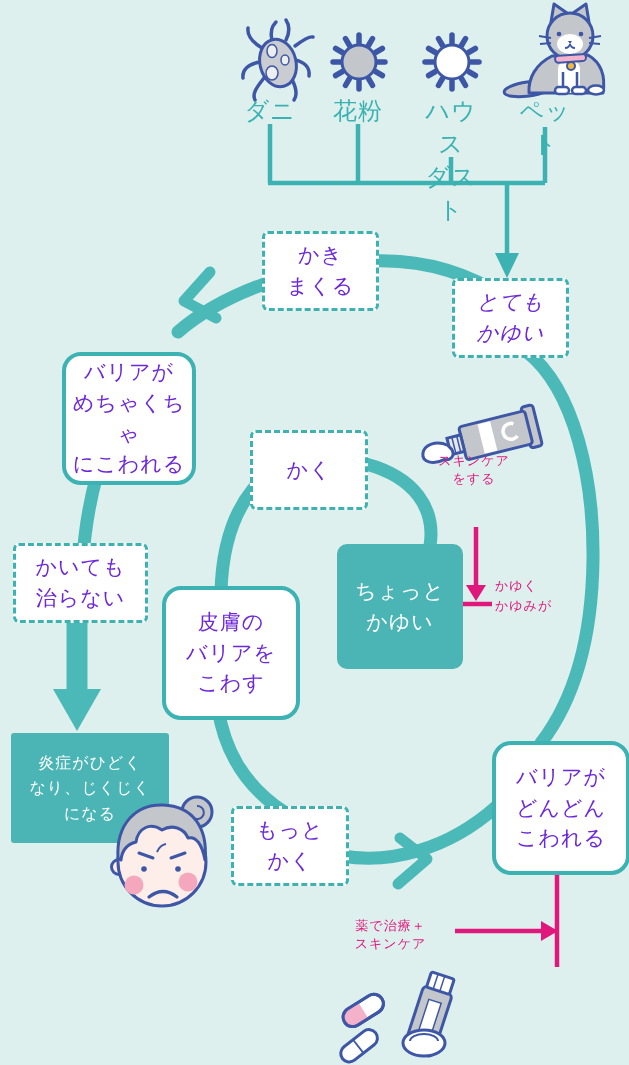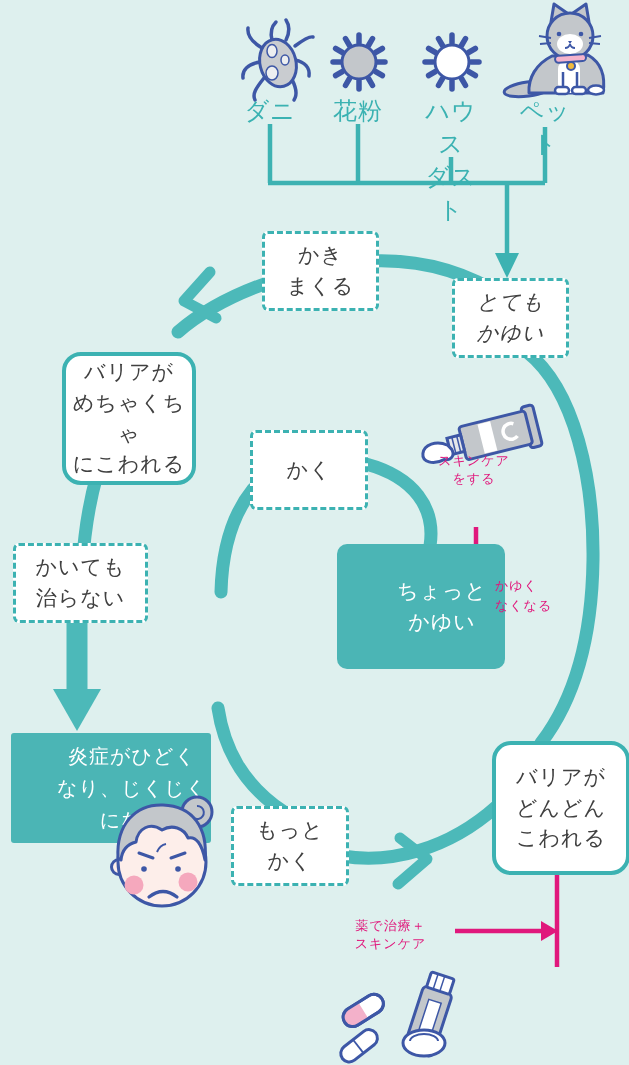--- a/index.html
+++ b/index.html
@@ -6,26 +6,26 @@
   .stage{
     position:relative;width:629px;height:1065px;overflow:hidden;
     background:#def0ee;
     font-family:"Liberation Sans",sans-serif;
   }
   svg.layer{position:absolute;left:0;top:0;}
   .links{z-index:1;}
   .iconlayer{z-index:3;}
   .box{
     position:absolute;z-index:2;display:flex;align-items:center;justify-content:center;
-    text-align:center;white-space:pre-line;background:#ffffff;color:#404040;
+    text-align:center;white-space:pre-line;background:#ffffff;color:#6d28d9;
     font-size:21px;line-height:1.47;letter-spacing:1px;border-radius:6px;font-weight:500;
   }
   .box.dashed{border:3px dashed #3cb2b2;}
   .box.solid{border:4px solid #3cb2b2;border-radius:19px;}
-  .box.filled{background:#4bb5b5;color:#ffffff;border:none;border-radius:10px;padding-left:42px;}
+  .box.filled{background:#4bb5b5;color:#ffffff;border:none;border-radius:10px;}
   .box.sharp{border-radius:3px;}
   .label{
     position:absolute;z-index:4;white-space:pre-line;text-align:center;
     font-weight:500;letter-spacing:1px;
   }
   .label.teal{color:#3bb2b2;font-size:24px;line-height:1.38;}
   .label.pink{color:#e0187c;font-size:13px;line-height:1.42;}
   .label.left{text-align:left;}
 </style>
 </head>
@@ -79,39 +79,42 @@
   <div class="box dashed" style="left:452px;top:278px;width:111px;height:74px;font-style:italic;">とても
 かゆい</div>
   <div class="box solid" style="left:62px;top:352px;width:126px;height:125px;">バリアが
 めちゃくちゃ
 にこわれる</div>
   <div class="box dashed" style="left:13px;top:543px;width:129px;height:74px;">かいても
 治らない</div>
   <div class="box dashed" style="left:250px;top:430px;width:112px;height:74px;">かく</div>
   <div class="box filled" style="left:337px;top:544px;width:126px;height:125px;">ちょっと
 かゆい</div>
-  <div class="box filled sharp" style="left:11px;top:733px;width:158px;height:110px;font-size:20px;line-height:1.6;">炎症がひどく
+  <div class="box solid" style="left:162px;top:586px;width:130px;height:126px;">皮膚の
+バリアを
+こわす</div>
+  <div class="box filled sharp" style="left:11px;top:733px;width:158px;height:110px;font-size:16px;line-height:1.6;">炎症がひどく
 なり、じくじく
 になる</div>
   <div class="box dashed" style="left:231px;top:806px;width:112px;height:74px;">もっと
 かく</div>
   <div class="box solid" style="left:492px;top:741px;width:130px;height:126px;">バリアが
 どんどん
 こわれる</div>
 
   <div class="label teal" style="left:240px;top:94px;width:60px;">ダニ</div>
   <div class="label teal" style="left:328px;top:94px;width:60px;">花粉</div>
   <div class="label teal" style="left:413px;top:94px;width:76px;">ハウス
 ダスト</div>
   <div class="label teal" style="left:510px;top:94px;width:70px;">ペット</div>
 
   <div class="label pink" style="left:403px;top:452px;width:142px;">スキンケア
 をする</div>
   <div class="label pink left" style="left:495px;top:576px;width:110px;line-height:1.55;">かゆく
-なくなる</div>
+かゆみが</div>
   <div class="label pink" style="left:318px;top:917px;width:145px;">薬で治療＋
 スキンケア</div>
 
   <svg class="layer iconlayer" width="629" height="1065" viewBox="0 0 629 1065">
 
     <g>
       <g stroke="#3d57a6" stroke-width="3.5" stroke-linecap="round" fill="none">
         <path d="M262,48 C252,42 247,36 248,28"></path>
         <path d="M260,62 C248,64 242,70 243,78"></path>
         <path d="M264,78 C256,88 252,94 255,100"></path>

